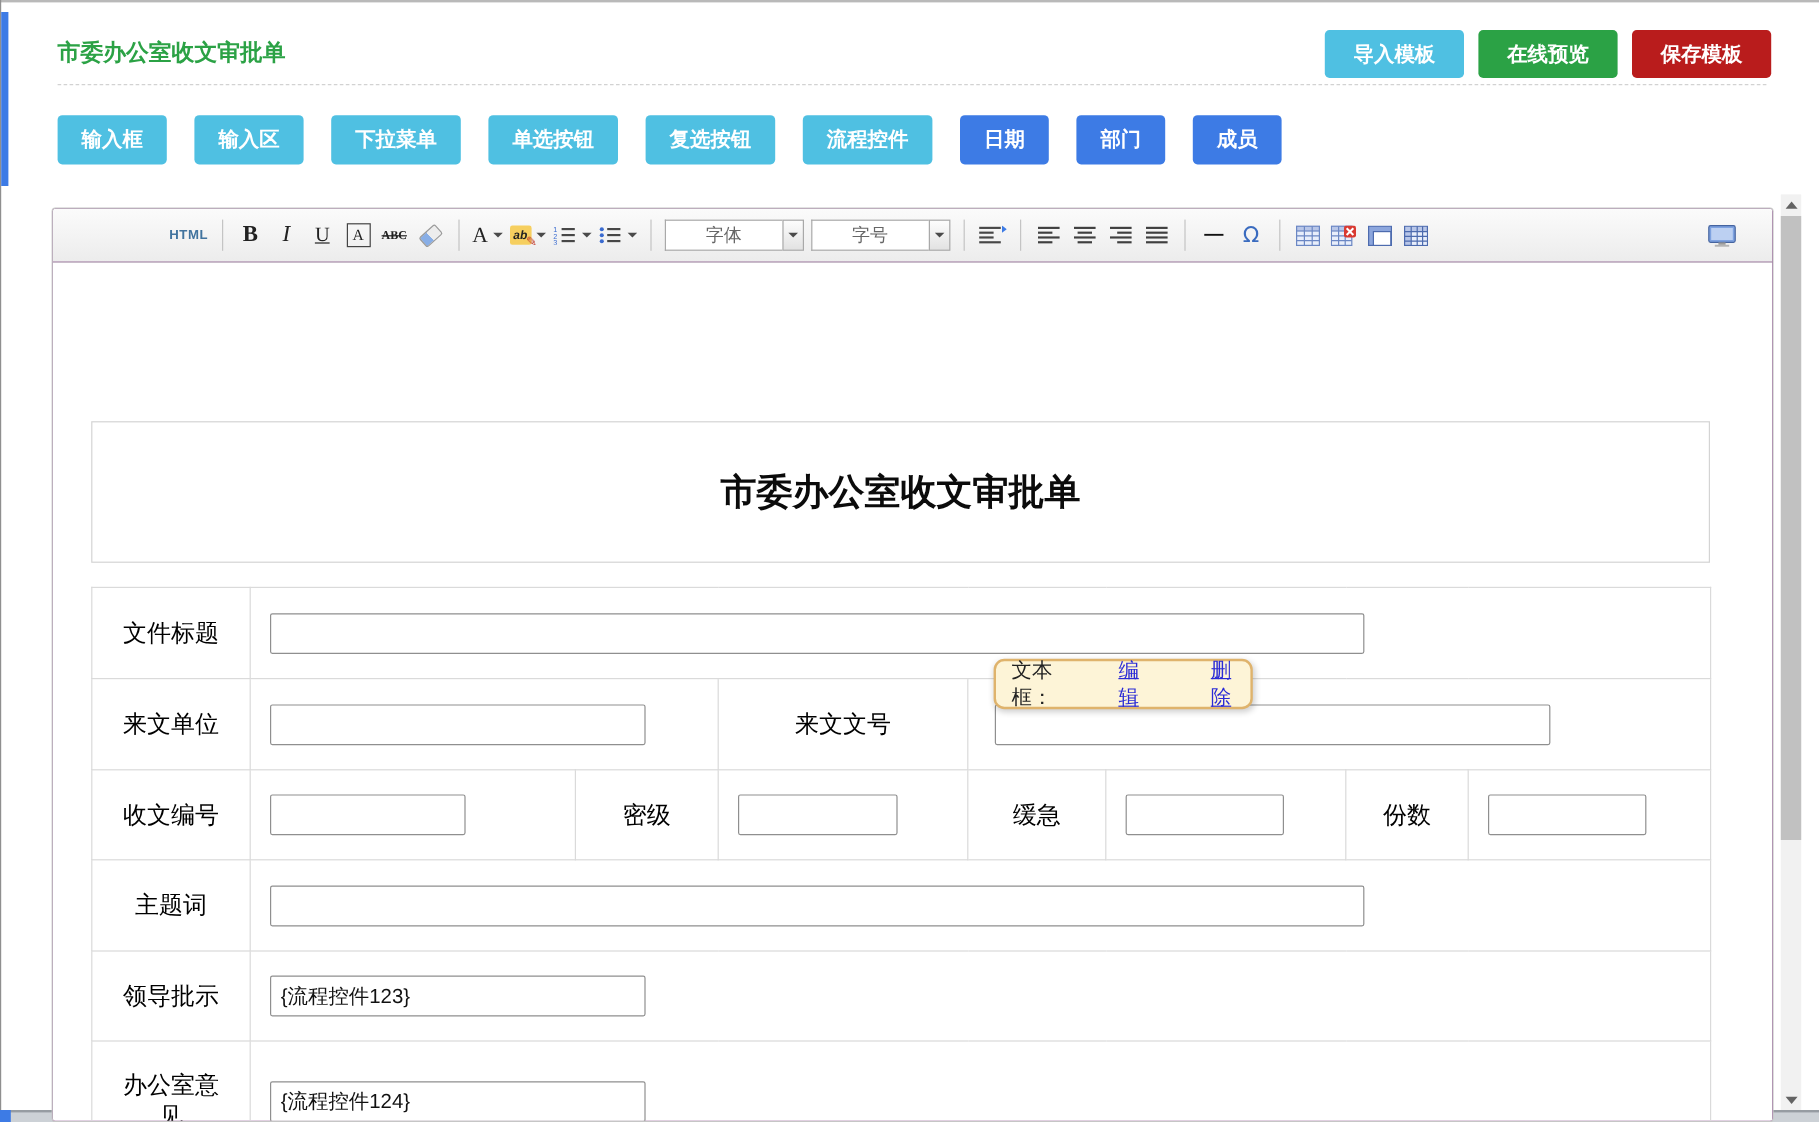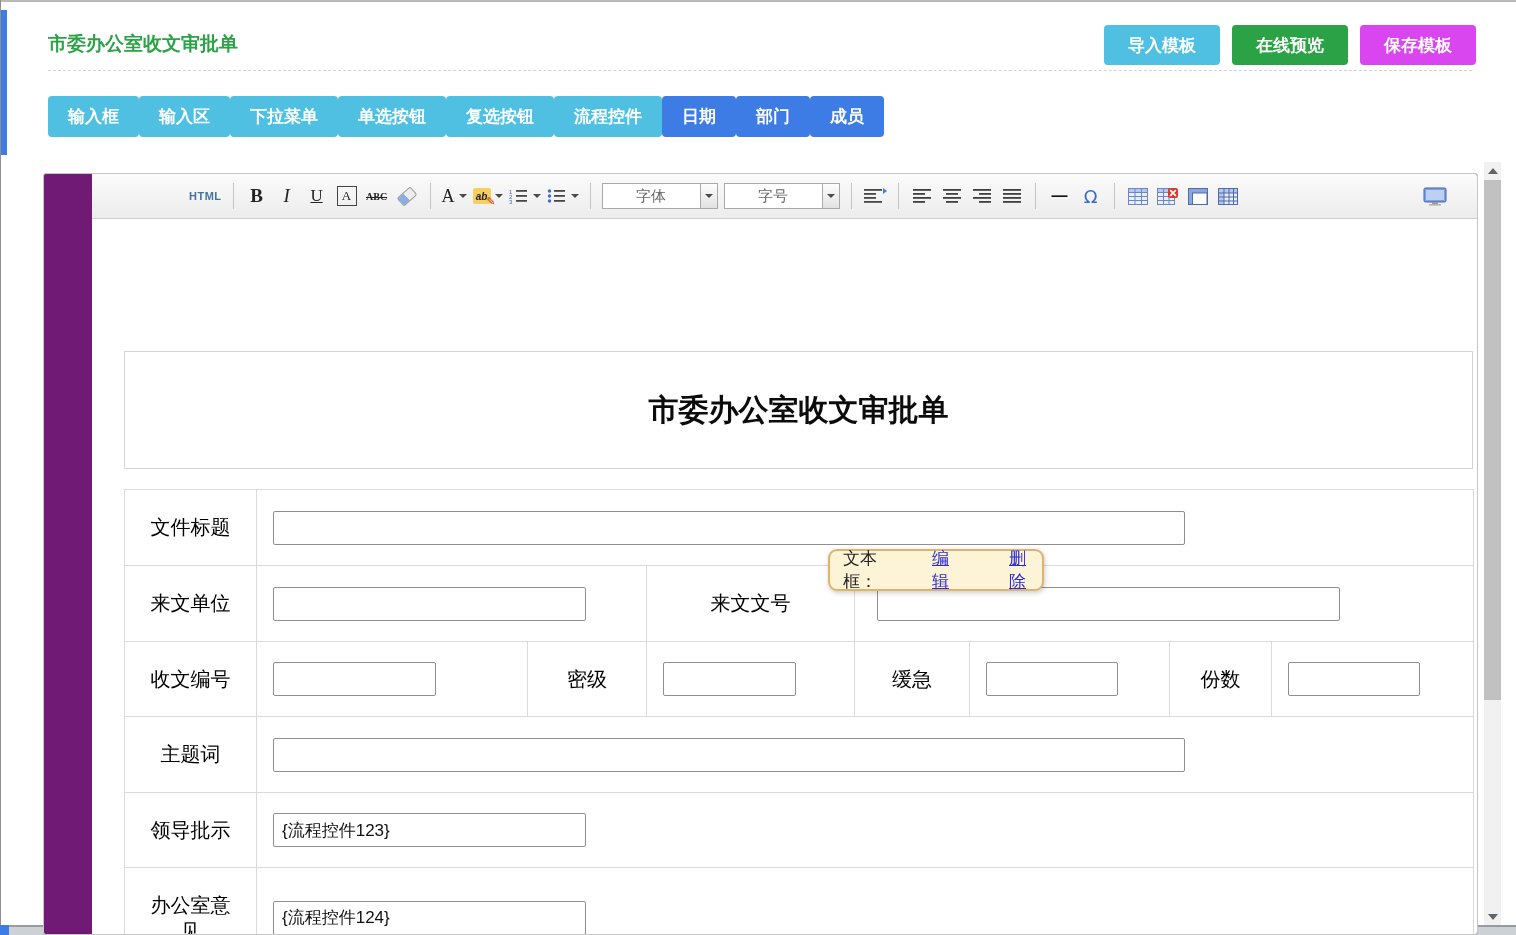--- a/index.html
+++ b/index.html
@@ -14,31 +14,31 @@
   .left-blue-strip { position:absolute; left:1px; top:10px; width:6px; height:145px; background:#3d7be5; }
   .bottom-bar { position:absolute; left:0; top:925px; width:1516px; height:10px; background:#ccd1d6; border-top:2px solid #969ca2; }
   .bottom-blue-corner { position:absolute; left:0; top:925px; width:9px; height:10px; background:#3d7be5; z-index:5; }
 
   
   .page-title { position:absolute; left:48px; top:31px; font-size:19px; font-weight:bold; color:#2ba245; }
   .header-actions { position:absolute; top:25px; right:40px; display:flex; gap:12px;justify-content:center; }
   .hbtn { height:40px; padding:0 24px; border:none; border-radius:4px; color:#fff; font-size:17px; font-weight:bold; font-family:inherit; cursor:pointer; }
   .hbtn-import { background:#4fc0e2; }
   .hbtn-preview { background:#2ba245; }
-  .hbtn-save { background:#d946ef; }
+  .hbtn-save { background:#b91c1c; }
   .dashed-sep { position:absolute; left:48px; right:44px; top:70px; border-top:1px dashed #d2d2d2; }
 
-  .control-row { position:absolute; left:48px; top:96px; display:flex; }
+  .control-row { position:absolute; left:48px; top:96px; display:flex; gap:23px; }
   .cbtn { height:41px; padding:0 20px; border:none; border-radius:4px; color:#fff; font-size:17px; font-weight:bold; font-family:inherit; cursor:pointer; white-space:nowrap; }
   .cbtn-teal { background:#4fc0e2; }
   .cbtn-blue { background:#3d7be5; }
 
   
   .editor-panel { position:absolute; left:43px; top:173px; width:1435px; height:762px;
-    border:1px solid #c6c6c6; border-radius:3px; background:#701a75; overflow:hidden;padding-left:48px; }
+    border:1px solid #c6c6c6; border-radius:3px; background:#701a75; overflow:hidden; }
   .editor-toolbar { height:45px; border-bottom:1px solid #cfcfcf;
     background:linear-gradient(#fbfbfb,#ececec); display:flex; align-items:center;
     padding-left:97px; gap:6px; }
   .tb-sep { width:1px; height:26px; background:#c4c4c4; margin:0 5px; flex:none; }
   .tb-btn { min-width:24px; height:26px; display:flex; align-items:center; justify-content:center; border-radius:2px; flex:none; cursor:pointer; }
   .tb-html { font-size:11px; font-weight:bold; color:#42749f; letter-spacing:.5px; }
   .tb-serif { font-family:"Liberation Serif","DejaVu Serif",serif; color:#222; }
   .tb-bold { font-size:19px; font-weight:bold; }
   .tb-italic { font-size:19px; font-style:italic; }
   .tb-underline { font-size:17px; text-decoration:underline; }

